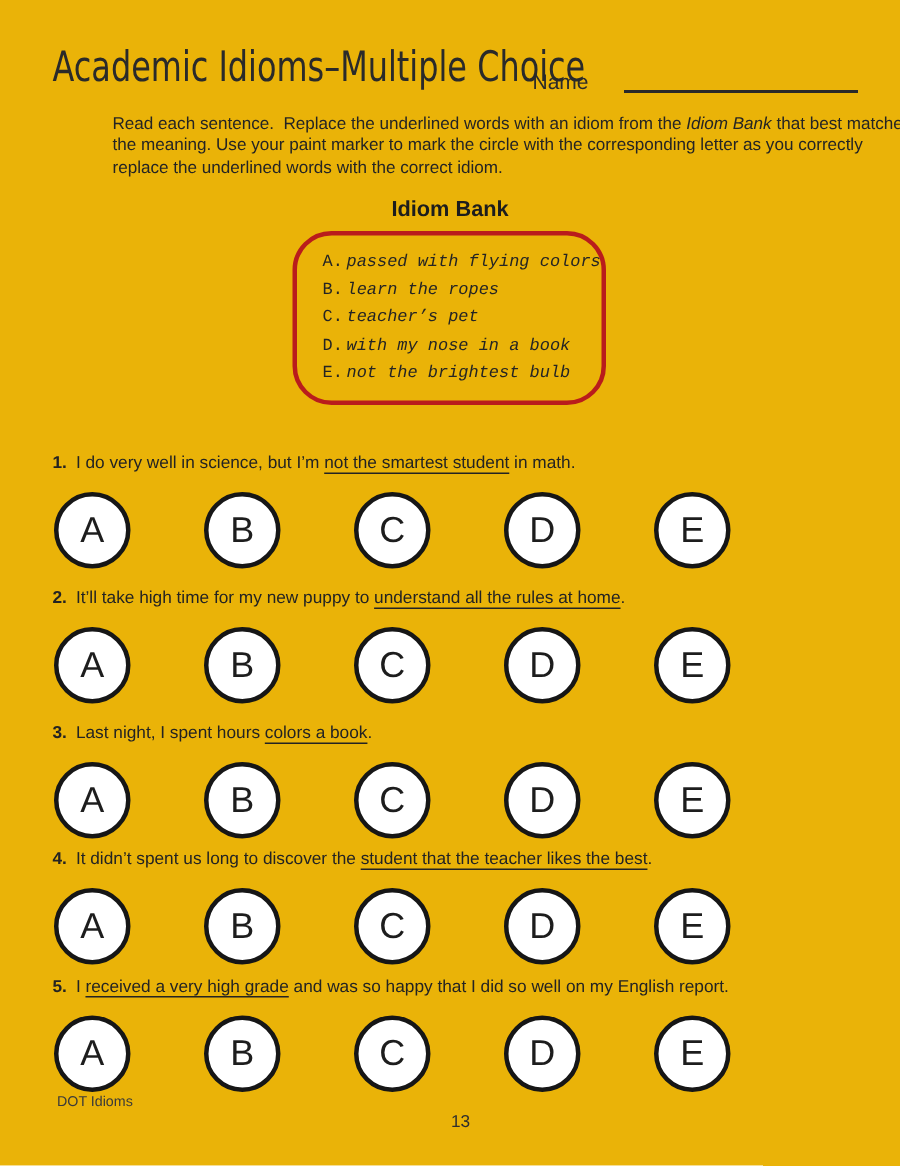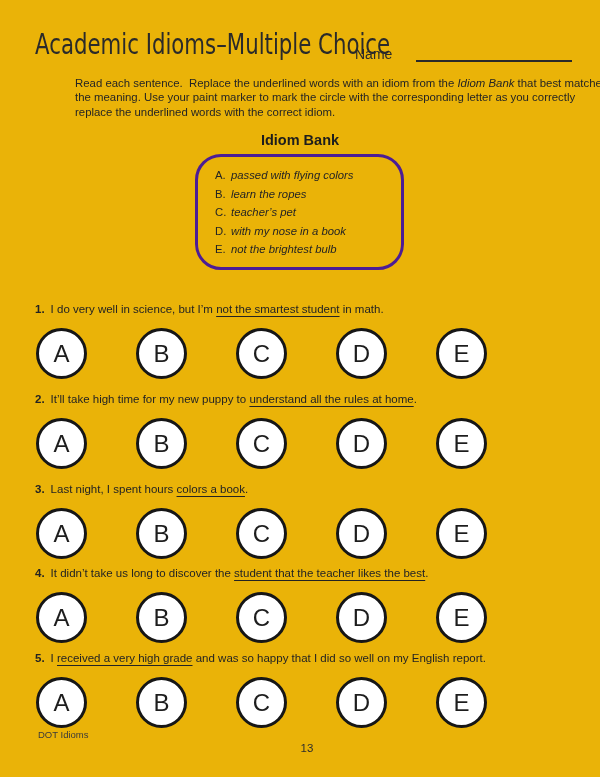--- a/index.html
+++ b/index.html
@@ -64,23 +64,24 @@
     font-size: 14.5px;
     font-weight: bold;
     color: #1d1d1d;
   }
   .bank-box {
     position: absolute;
     left: 195px;
     top: 154px;
     width: 209px;
     height: 116px;
-    border: 3px solid #4c1d95;
+    border: 3px solid #b91c1c;
     border-radius: 26px;
     padding: 9px 0 0 17px;
+    font-family: Liberation Mono, monospace;
   }
   .bank-list { list-style: none; }
   .bank-item {
     font-size: 11.3px;
     line-height: 18.6px;
     color: #242424;
     white-space: nowrap;
   }
   .bank-letter { display: inline-block; width: 16px; font-style: normal; }
   .bank-text { font-style: italic; }
@@ -264,21 +265,21 @@
     <span class="choice-letter">D</span>
   </div>
 
   <div class="choice-circle">
     <span class="choice-letter">E</span>
   </div>
 </div>
   </section>
 
   <section class="question q-3">
-    <p class="q-sentence"><b class="q-num">4.</b><span class="q-pre">It didn’t take us long to discover the </span><span class="q-underlined">student that the teacher likes the best</span><span class="q-post">.</span></p>
+    <p class="q-sentence"><b class="q-num">4.</b><span class="q-pre">It didn’t spent us long to discover the </span><span class="q-underlined">student that the teacher likes the best</span><span class="q-post">.</span></p>
     <div class="choices">
   <div class="choice-circle">
     <span class="choice-letter">A</span>
   </div>
 
   <div class="choice-circle">
     <span class="choice-letter">B</span>
   </div>
 
   <div class="choice-circle">

